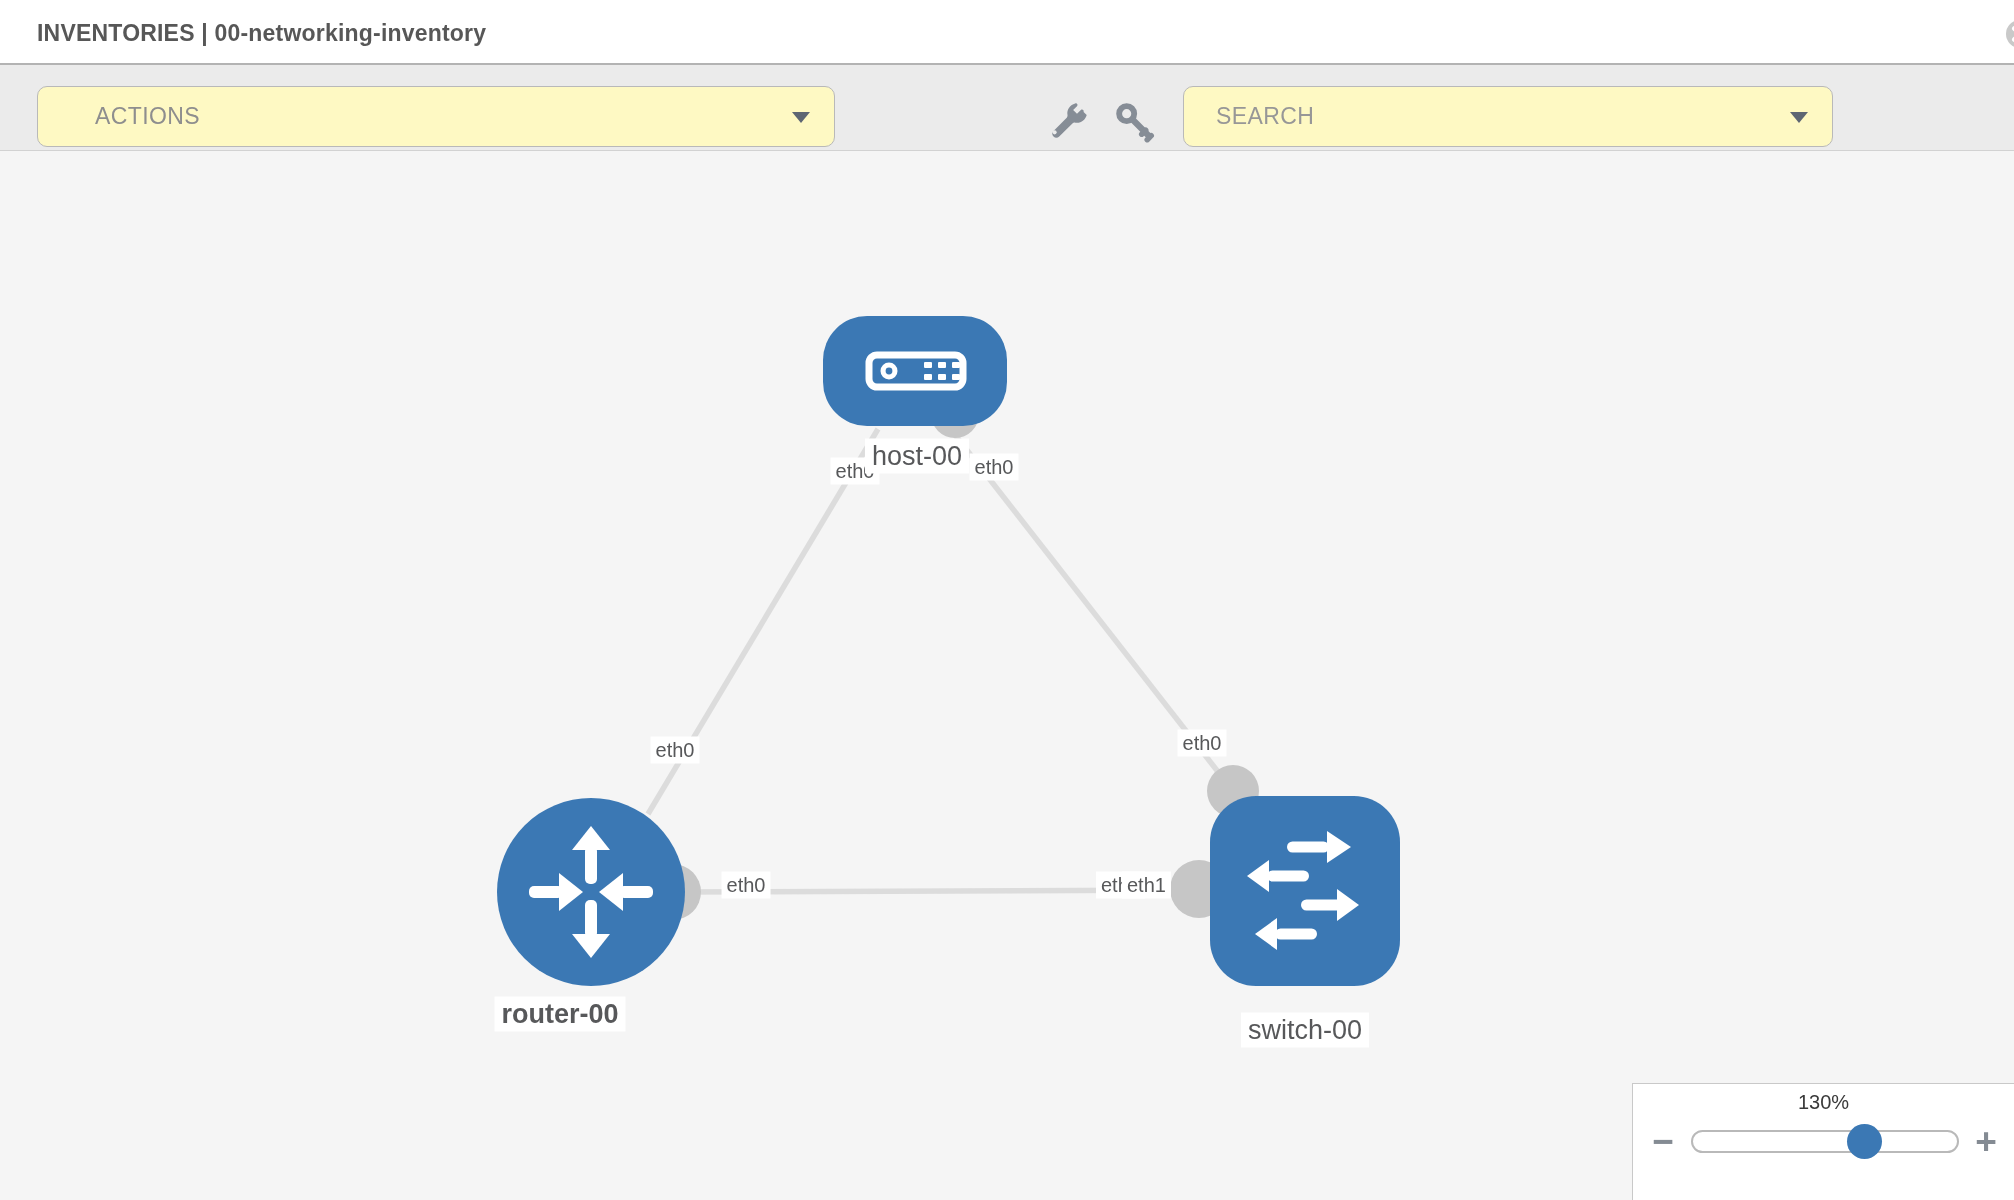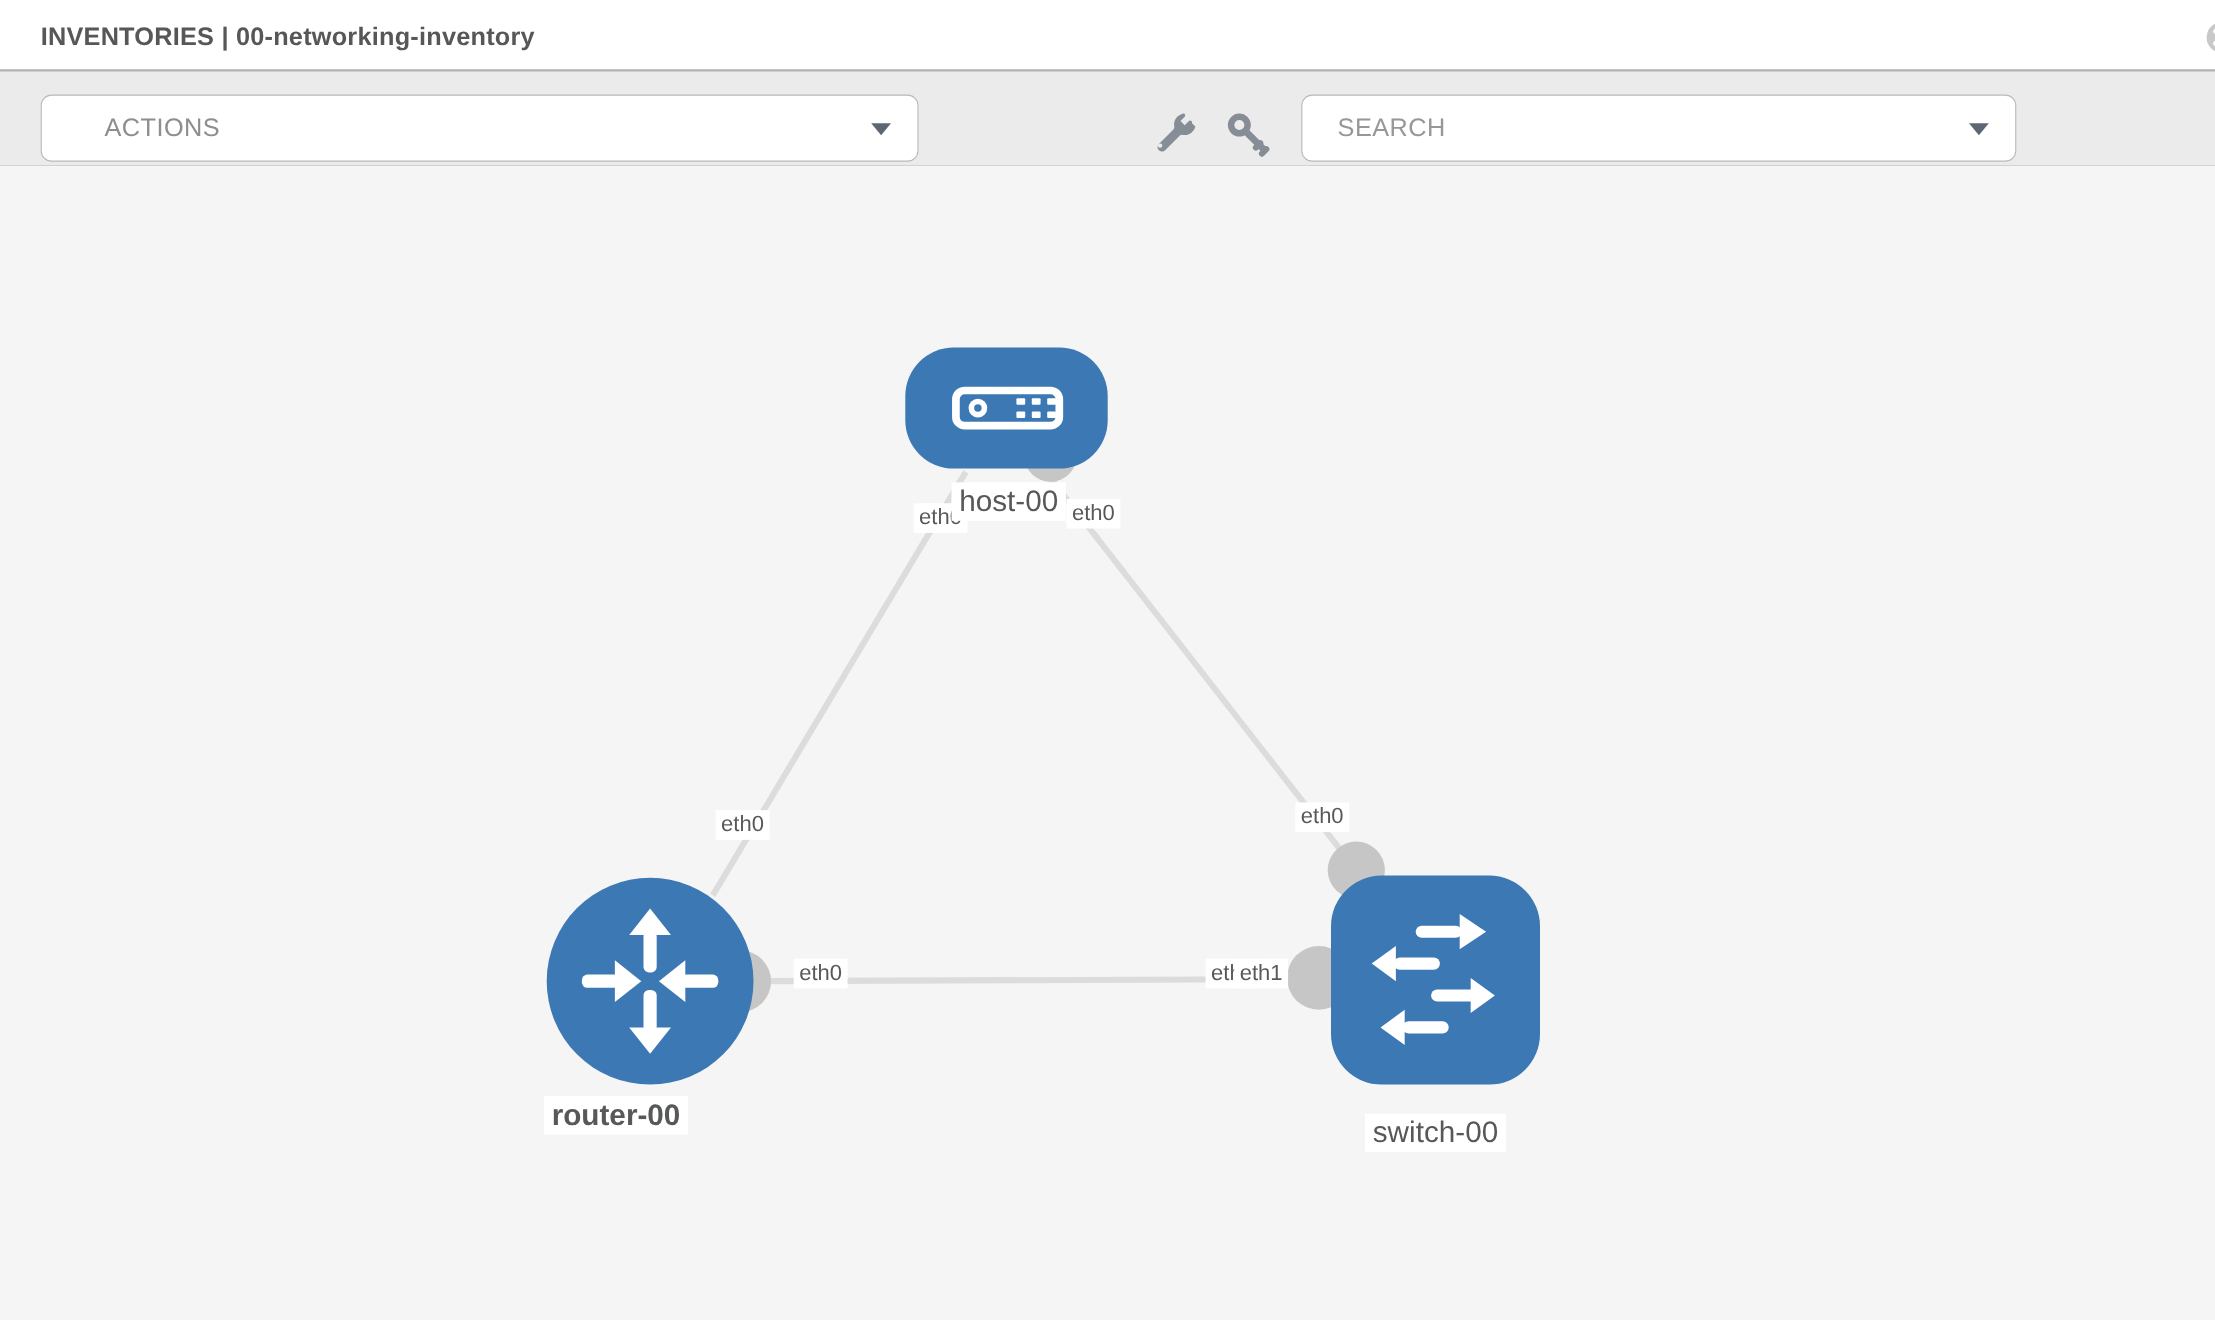--- a/index.html
+++ b/index.html
@@ -14,21 +14,21 @@
     font-size:23px;font-weight:bold;color:#575757;letter-spacing:.2px;
   }
   #close-btn{position:absolute;right:22px;top:19px;width:30px;height:30px;cursor:pointer;}
   
   #toolbar{
     position:absolute;left:0;top:63px;width:2014px;height:88px;
     background:#ebebeb;border-top:2px solid #b3b3b3;border-bottom:1px solid #d2d2d2;
     box-sizing:border-box;
   }
   .combo{
-    position:absolute;top:21px;height:61px;background:#ffffff;
+    position:absolute;top:21px;height:61px;background:#fef9c3;
     border:1.5px solid #b9b9b9;border-radius:10px;box-sizing:border-box;
   }
   #actions-combo{left:37px;width:798px;}
   #actions-combo .combo-label{
     position:absolute;left:57px;top:0;height:58px;line-height:58px;
     font-size:23px;color:#8e8e8e;letter-spacing:.4px;
   }
   .caret{
     position:absolute;right:24px;top:25px;width:0;height:0;
     border-left:9px solid transparent;border-right:9px solid transparent;
@@ -198,15 +198,22 @@
     <div class="edge-label" style="left:675px;top:599px;">eth0</div>
     <div class="edge-label" style="left:1202px;top:592px;">eth0</div>
     <div class="edge-label" style="left:746px;top:734px;">eth0</div>
     <div class="edge-label anchor-left" style="left:1096px;top:734px;">eth0</div>
     <div class="edge-label anchor-left front" style="left:1122px;top:734px;">eth1</div>
 
     <div class="node-label" style="left:917px;top:305px;">host-00</div>
     <div class="node-label" style="left:560px;top:863px;font-weight:bold;">router-00</div>
     <div class="node-label" style="left:1305px;top:863px;margin-top:16px;">switch-00</div>
 
+    <div id="zoom-panel">
+      <div id="zoom-level">130%</div>
+      <button class="zoom-sign" id="zoom-minus">−</button>
+      <div id="zoom-track"></div>
+      <div id="zoom-thumb"></div>
+      <button class="zoom-sign" id="zoom-plus">+</button>
+    </div>
   </div>
 
 </div>
 
 </body></html>

